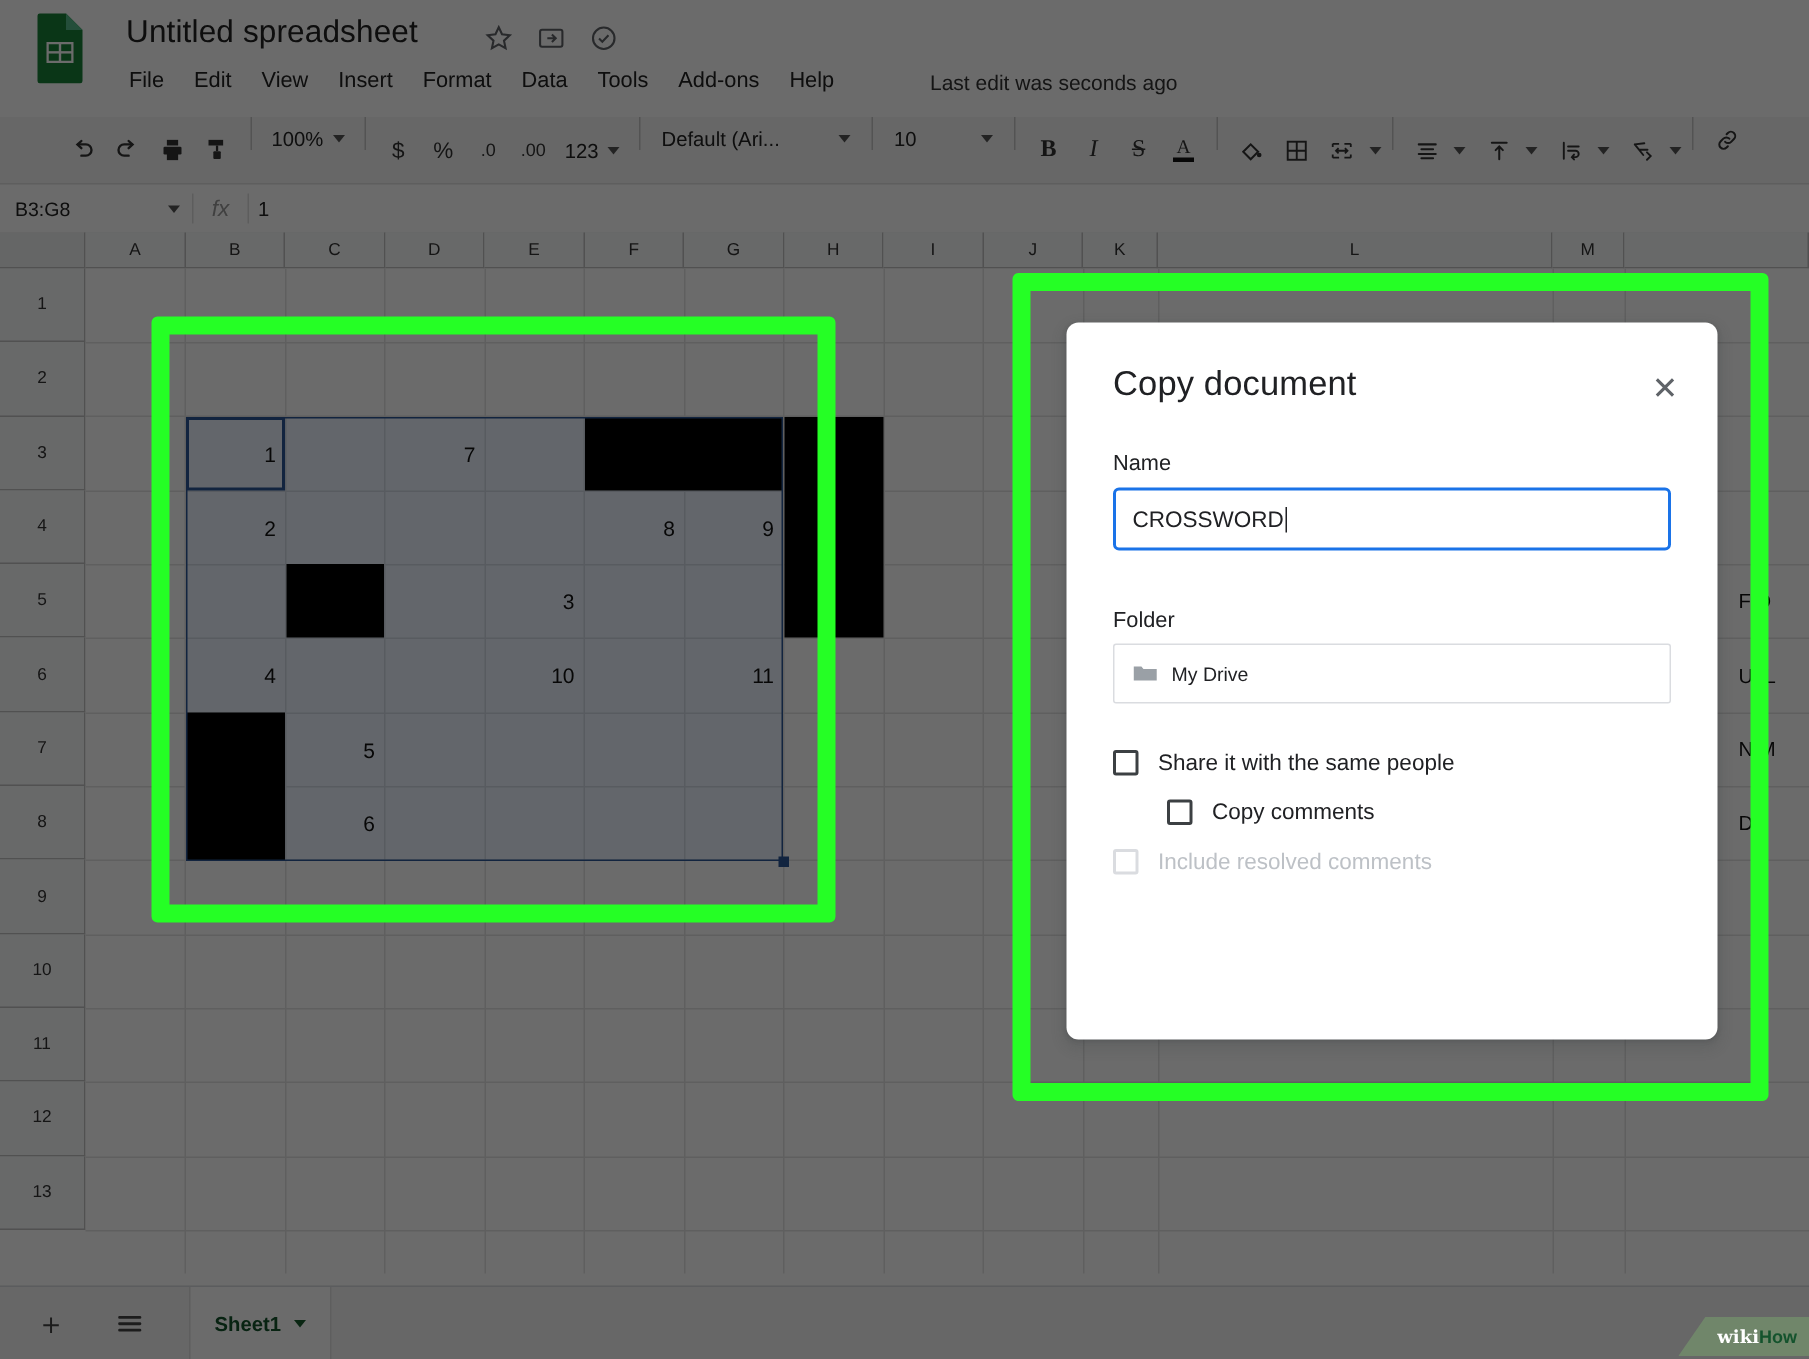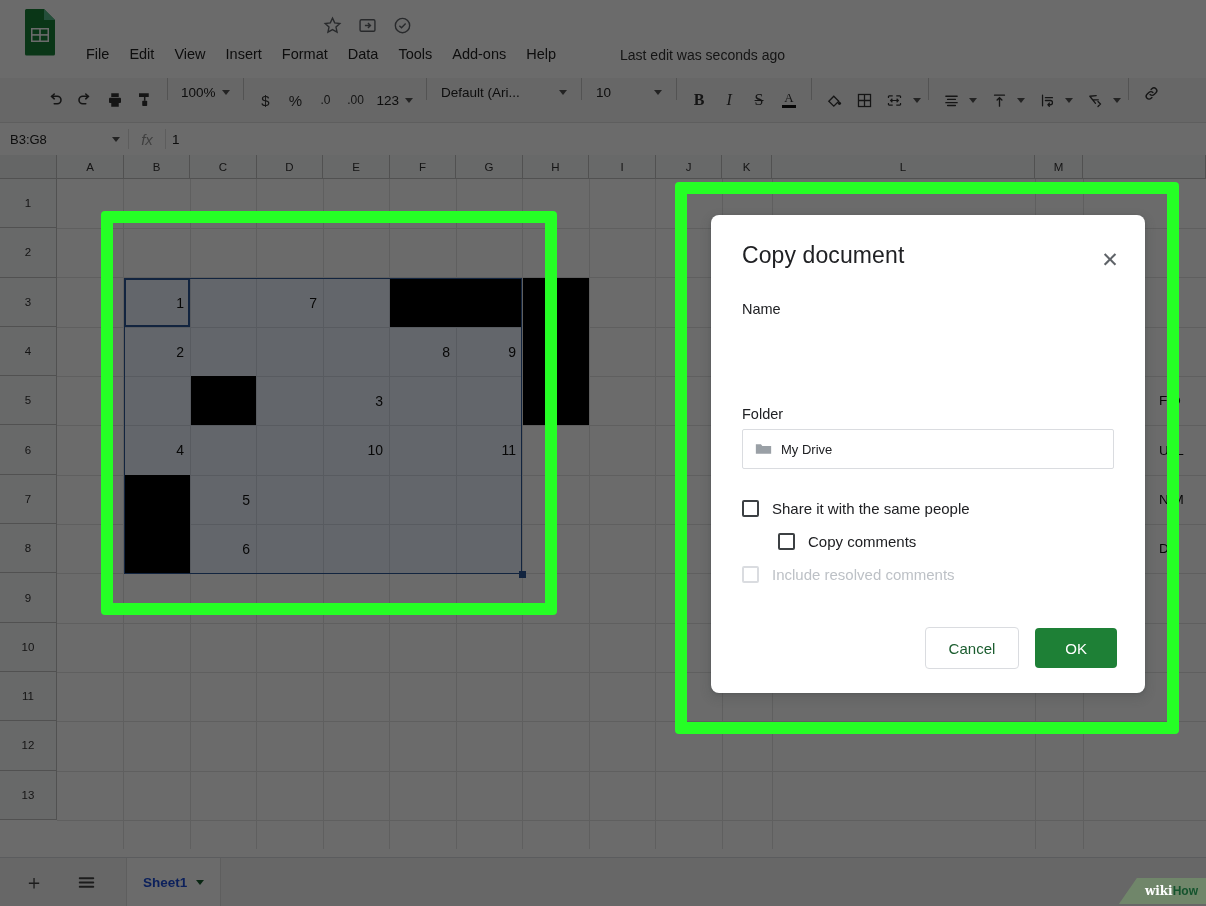--- a/index.html
+++ b/index.html
@@ -66,21 +66,21 @@
   
   .selfill{position:absolute;background:rgba(66,133,244,.10);}
   .selborder{position:absolute;border:1.6px solid #2b5797;box-sizing:border-box;}
   .actcell{position:absolute;border:2px solid #2b5797;box-sizing:border-box;}
   .selhandle{position:absolute;width:7px;height:7px;background:#2b5797;}
 
   
   .botbar{position:absolute;left:0;bottom:0;width:1206px;height:48px;background:#f5f5f5;border-top:1px solid #dadce0;display:flex;align-items:center;}
   .bb-ic{width:36px;height:36px;margin-left:16px;display:flex;align-items:center;justify-content:center;color:#444;font-size:20px;}
   .sheettab{margin-left:22px;height:48px;display:flex;align-items:center;gap:9px;padding:0 16px;border-left:1px solid #e0e0e0;border-right:1px solid #e0e0e0;
-    font-size:13.5px;color:#1d4ed8;background:#fff;font-weight:bold;}
+    font-size:13.5px;color:#14532d;background:#fff;font-weight:bold;}
 
   
   #dim{position:absolute;inset:0;background:rgba(0,0,0,.58);pointer-events:none;}
 
   
   .hl{position:absolute;border:12px solid #25ff25;border-radius:4px;box-sizing:border-box;}
   #hl-grid{left:101px;top:211px;width:456px;height:404px;}
   #hl-dlg{left:675px;top:182px;width:504px;height:552px;}
 
   
@@ -126,20 +126,21 @@
         <svg width="36" height="48" viewBox="0 0 36 48">
           <path d="M4 1h18l11 11v34a1.5 1.5 0 0 1-1.5 1.5h-27A1.5 1.5 0 0 1 3 46V2.5A1.5 1.5 0 0 1 4.5 1z" fill="#188038"></path>
           <path d="M22 1l11 11H22z" fill="#57bb8a"></path>
           <rect x="9" y="20" width="18" height="14" fill="#fff"></rect>
           <rect x="10.5" y="21.5" width="6.7" height="4.6" fill="#188038"></rect>
           <rect x="18.8" y="21.5" width="6.7" height="4.6" fill="#188038"></rect>
           <rect x="10.5" y="27.7" width="6.7" height="4.8" fill="#188038"></rect>
           <rect x="18.8" y="27.7" width="6.7" height="4.8" fill="#188038"></rect>
         </svg>
       </div>
+      <div class="doc-title">Untitled spreadsheet</div>
       <div class="title-icons">
         <span>
           <svg class="ticon" viewBox="0 0 24 24" fill="none" stroke="#5f6368" stroke-width="1.6">
             <path d="M12 3.6l2.5 5.4 5.9.7-4.4 4.1 1.2 5.8L12 16.7 6.8 19.6l1.2-5.8-4.4-4.1 5.9-.7z"></path>
           </svg>
         </span>
         <span>
           <svg class="ticon" viewBox="0 0 24 24" fill="none" stroke="#5f6368" stroke-width="1.6">
             <rect x="3.5" y="5.5" width="17" height="13" rx="1.5"></rect>
             <path d="M9 12h6M12.5 9.2L15.4 12l-2.9 2.8"></path>
@@ -415,20 +416,24 @@
   <div id="dim"></div>
 
   <div class="hl" id="hl-grid"></div>
   <div class="hl" id="hl-dlg"></div>
 
   <div id="dialog">
     <div class="dlg-title">Copy document</div>
     <div class="dlg-close">✕</div>
 
     <div class="dlg-lbl" id="lbl-name">Name</div>
+    <div class="dlg-input">
+      <span>CROSSWORD</span>
+        <span class="caretbar"></span>
+    </div>
 
     <div class="dlg-lbl" id="lbl-folder">Folder</div>
     <div class="dlg-folder">
       <span>
         <svg class="fldico" viewBox="0 0 20 16" fill="#9aa0a6">
           <path d="M1 2.5h6l1.6 2H19v9H1z"></path>
         </svg>
       </span>
       <span>My Drive</span>
     </div>
@@ -439,24 +444,20 @@
     </div>
     <div class="cbrow" id="cb2">
       <span class="cbx"></span>
       <span class="cblbl">Copy comments</span>
     </div>
     <div class="cbrow" id="cb3">
       <span class="cbx dis"></span>
       <span class="cblbl dis">Include resolved comments</span>
     </div>
 
-    <div class="dlg-btns">
-      <div class="btn-cancel">Cancel</div>
-      <div class="btn-ok">OK</div>
-    </div>
   </div>
 
   <div id="wm">
     <span class="wk">wiki</span>
       <b>How</b>
   </div>
 
 </div>
 
 </body></html>

